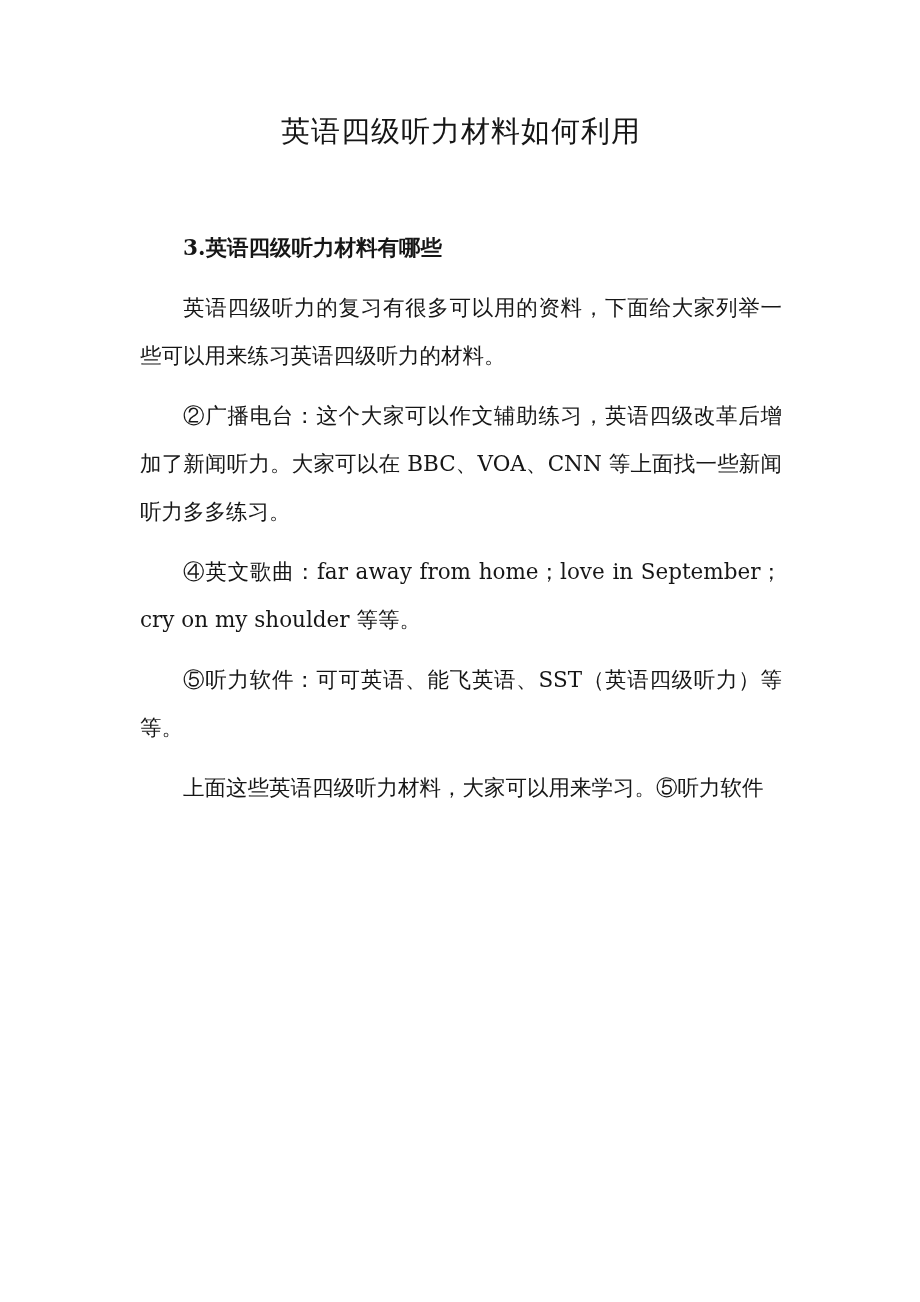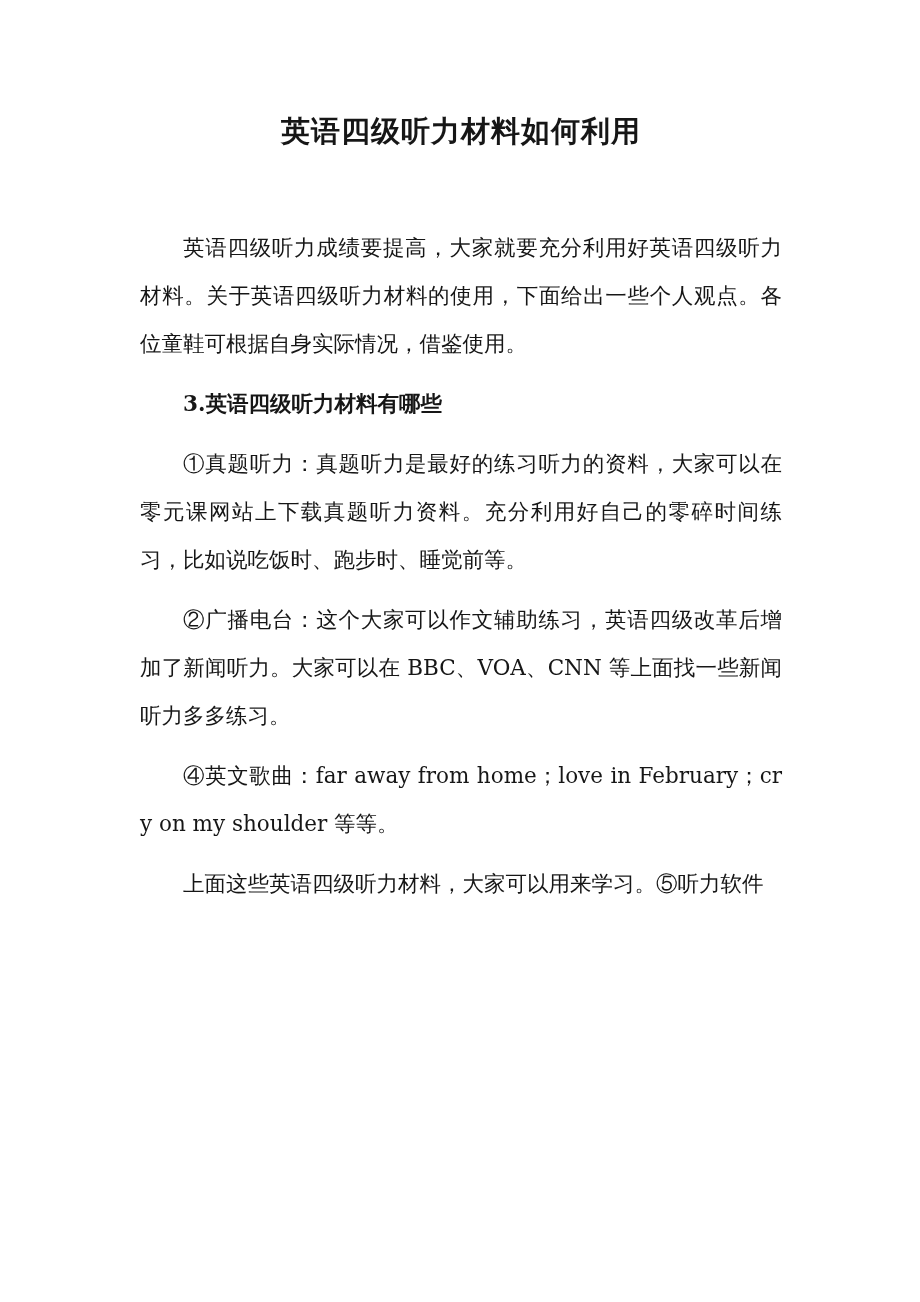--- a/index.html
+++ b/index.html
@@ -17,21 +17,21 @@
   .page {
     box-sizing: border-box;
     width: 920px;
     height: 1302px;
     padding: 110px 138px 0 140px;
     background: #ffffff;
   }
   .doc-title {
     font-size: 29px;
     line-height: 42px;
-    font-weight: 700;
+    font-weight: 400;
     text-align: center;
     letter-spacing: 1px;
     margin: 0 0 72px 0;
   }
   .para, .section-heading {
     font-size: 21.5px;
     line-height: 48px;
     margin: 0 0 12px 0;
     text-align: justify;
     text-indent: 2em;
@@ -40,27 +40,27 @@
   .section-heading {
     font-weight: 700;
   }
 </style>
 </head>
 <body>
 
 <div class="page">
   <h1 class="doc-title">英语四级听力材料如何利用</h1>
 
-  <p class="para">英语四级听力成绩要提高，大家就要充分利用好英语四级听力材料。关于英语四级听力材料的使用，下面给出一些个人观点。各位童鞋可根据自身实际情况，借鉴使用。</p>
 
   <h2 class="section-heading">3.英语四级听力材料有哪些</h2>
 
+  <p class="para">英语四级听力的复习有很多可以用的资料，下面给大家列举一些可以用来练习英语四级听力的材料。</p>
 
-  <p class="para">①真题听力：真题听力是最好的练习听力的资料，大家可以在零元课网站上下载真题听力资料。充分利用好自己的零碎时间练习，比如说吃饭时、跑步时、睡觉前等。</p>
 
   <p class="para">②广播电台：这个大家可以作文辅助练习，英语四级改革后增加了新闻听力。大家可以在 BBC、VOA、CNN 等上面找一些新闻听力多多练习。</p>
 
 
-  <p class="para">④英文歌曲：far away from home；love in February；cry on my shoulder 等等。</p>
+  <p class="para">④英文歌曲：far away from home；love in September；cry on my shoulder 等等。</p>
 
+  <p class="para">⑤听力软件：可可英语、能飞英语、SST（英语四级听力）等等。</p>
 
   <p class="para">上面这些英语四级听力材料，大家可以用来学习。⑤听力软件</p>
 </div>
 
 </body></html>

